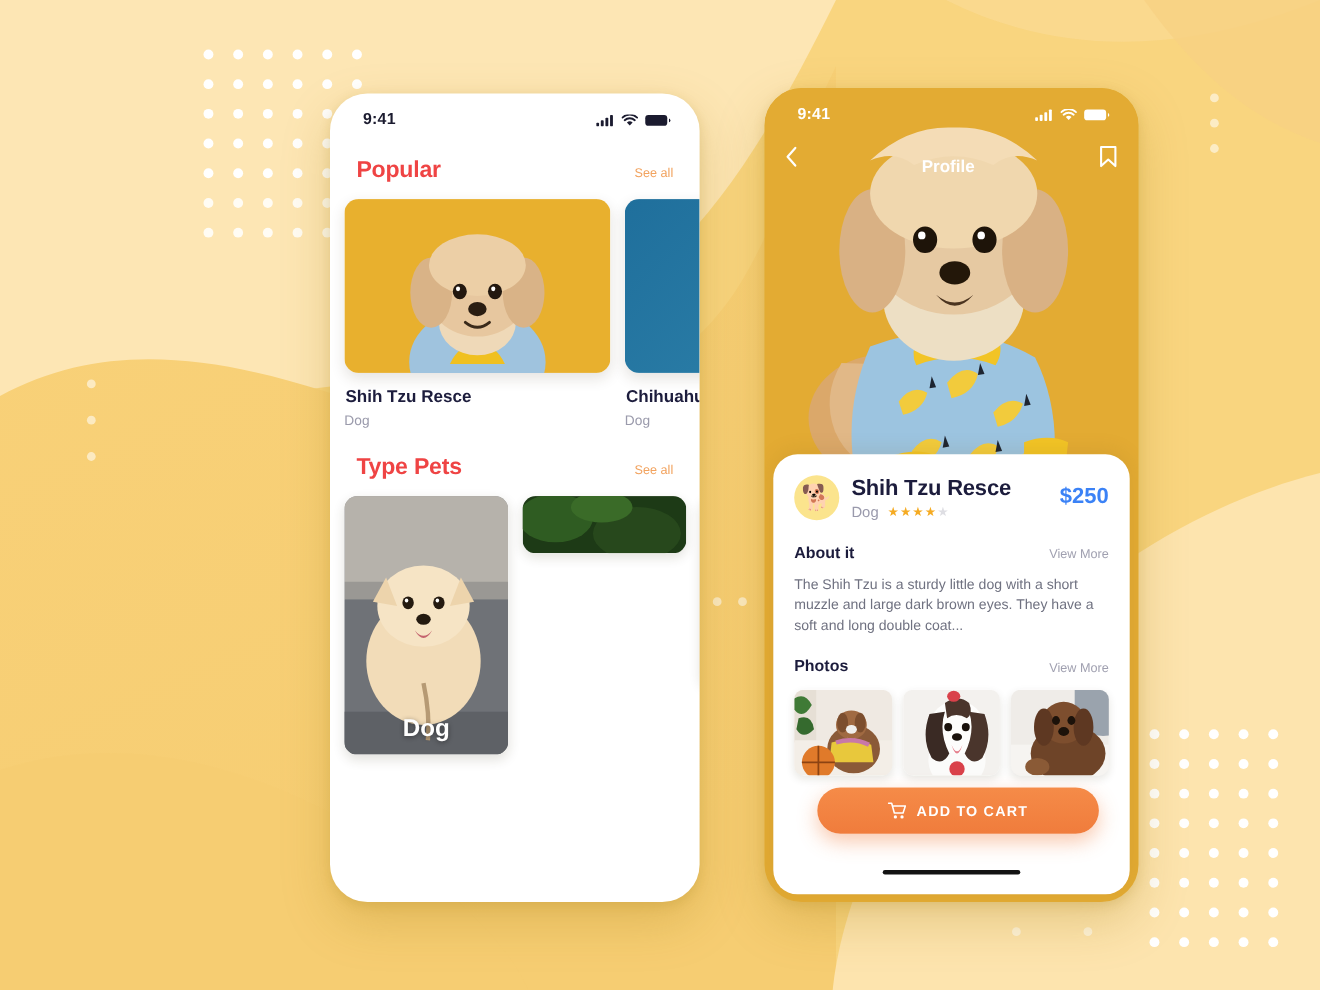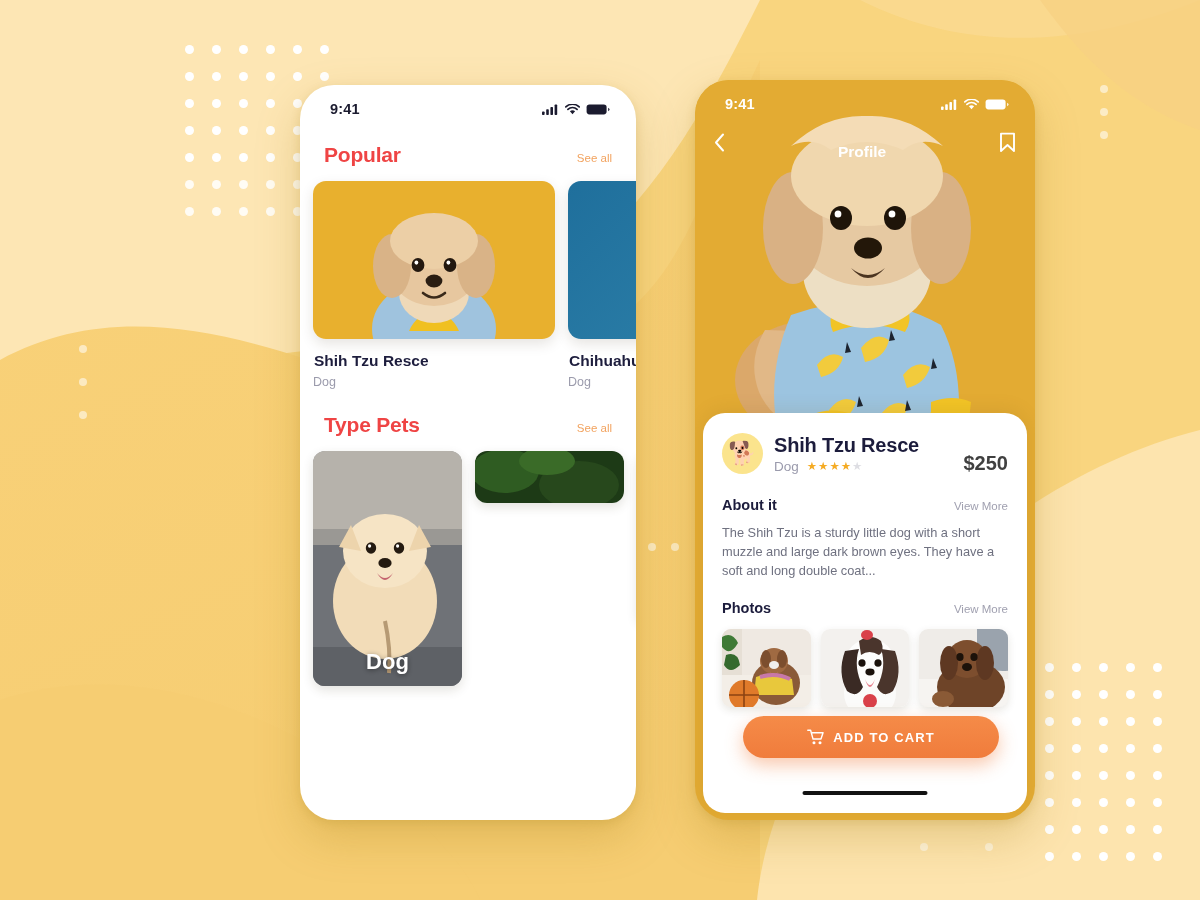--- a/index.html
+++ b/index.html
@@ -103,21 +103,21 @@
   .avatar {
     width:41px; height:41px; border-radius:50%; background:#fbe48d;
     display:flex; align-items:center; justify-content:center; font-size:23px; flex:0 0 auto;
   }
   .pet-name-wrap { margin-left:11px; flex:1 1 auto; }
   .pet-name { font-size:20px; font-weight:bold; color:#1c1c3c; letter-spacing:-.2px; }
   .pet-meta { display:flex; align-items:center; gap:8px; margin-top:2px; }
   .pet-type { font-size:13.5px; color:#9a9aac; }
   .stars { font-size:11.5px; letter-spacing:1px; color:#f5ab23; }
   .stars .off { color:#dedee3; }
-  .price { font-size:20px; font-weight:bold; color:#404040; align-self:flex-start; margin-top:20px; }
+  .price { font-size:20px; font-weight:bold; color:#3b82f6; align-self:flex-start; margin-top:8px; }
 
   .blk-head {
     display:flex; align-items:baseline; justify-content:space-between; margin-top:22px;
   }
   .blk-title { font-size:14.5px; font-weight:bold; color:#1c1c3c; }
   .view-more { font-size:11.5px; color:#a0a0b0; cursor:pointer; }
   .about-text { margin-top:11px; font-size:12.8px; line-height:1.48; color:#6f7180; }
 
   .photos-row { display:flex; gap:10px; margin-top:13px; }
   .photo {
@@ -515,21 +515,21 @@
         </span>
         <span class="price">$250</span>
       </div>
 
       <div class="blk-head">
         <span class="blk-title">About it</span>
         <span class="view-more">View More</span>
       </div>
       <p class="about-text">The Shih Tzu is a sturdy little dog with a short muzzle and large dark brown eyes. They have a soft and long double coat...</p>
 
-      <div class="blk-head" style="margin-top:19px;">
+      <div class="blk-head" style="margin-top:19px;align-items:flex-end;">
         <span class="blk-title">Photos</span>
         <span class="view-more">View More</span>
       </div>
 
       <div class="photos-row">
         <div class="photo">
           <svg width="98" height="78" viewBox="0 0 98 78" preserveAspectRatio="xMidYMid slice">
             <rect width="98" height="78" fill="#efe9e2"></rect>
             <rect x="0" y="0" width="20" height="48" fill="#e6dfd5"></rect>
             <path d="M0 8 q10 -6 16 6 q-8 14 -16 4 Z" fill="#3f7a36"></path>

